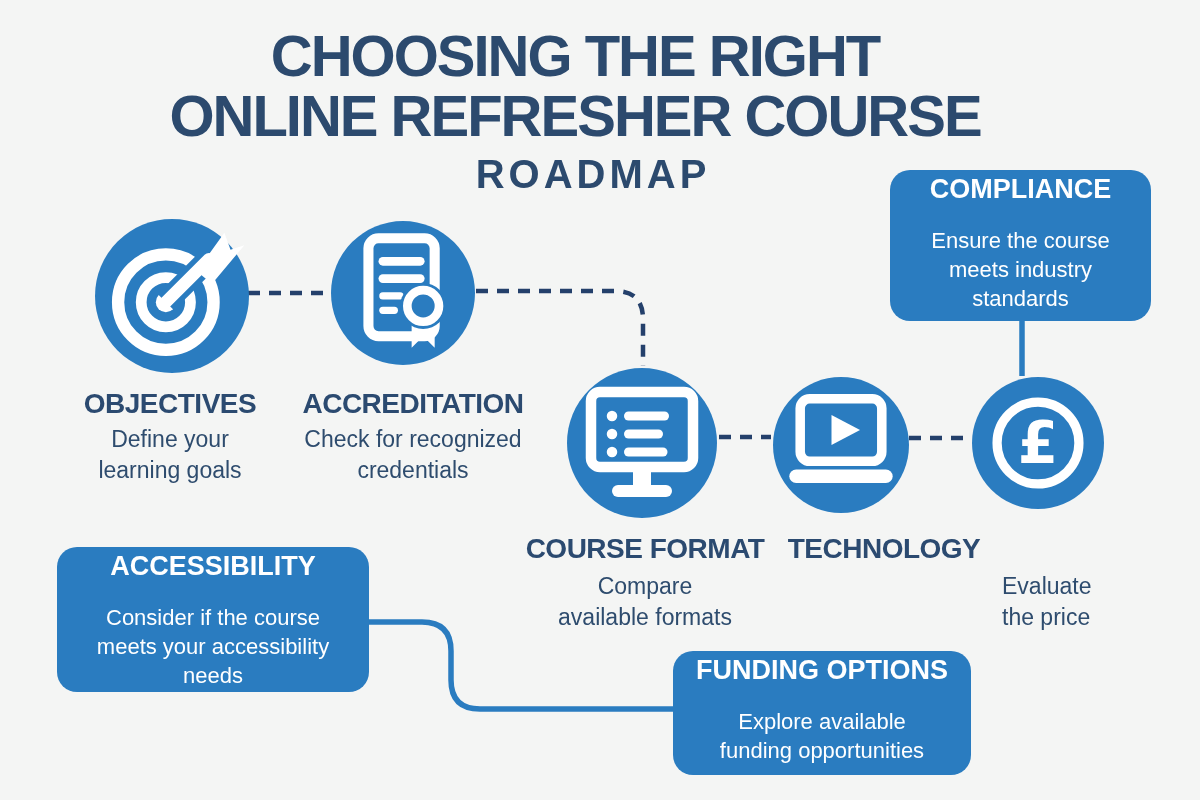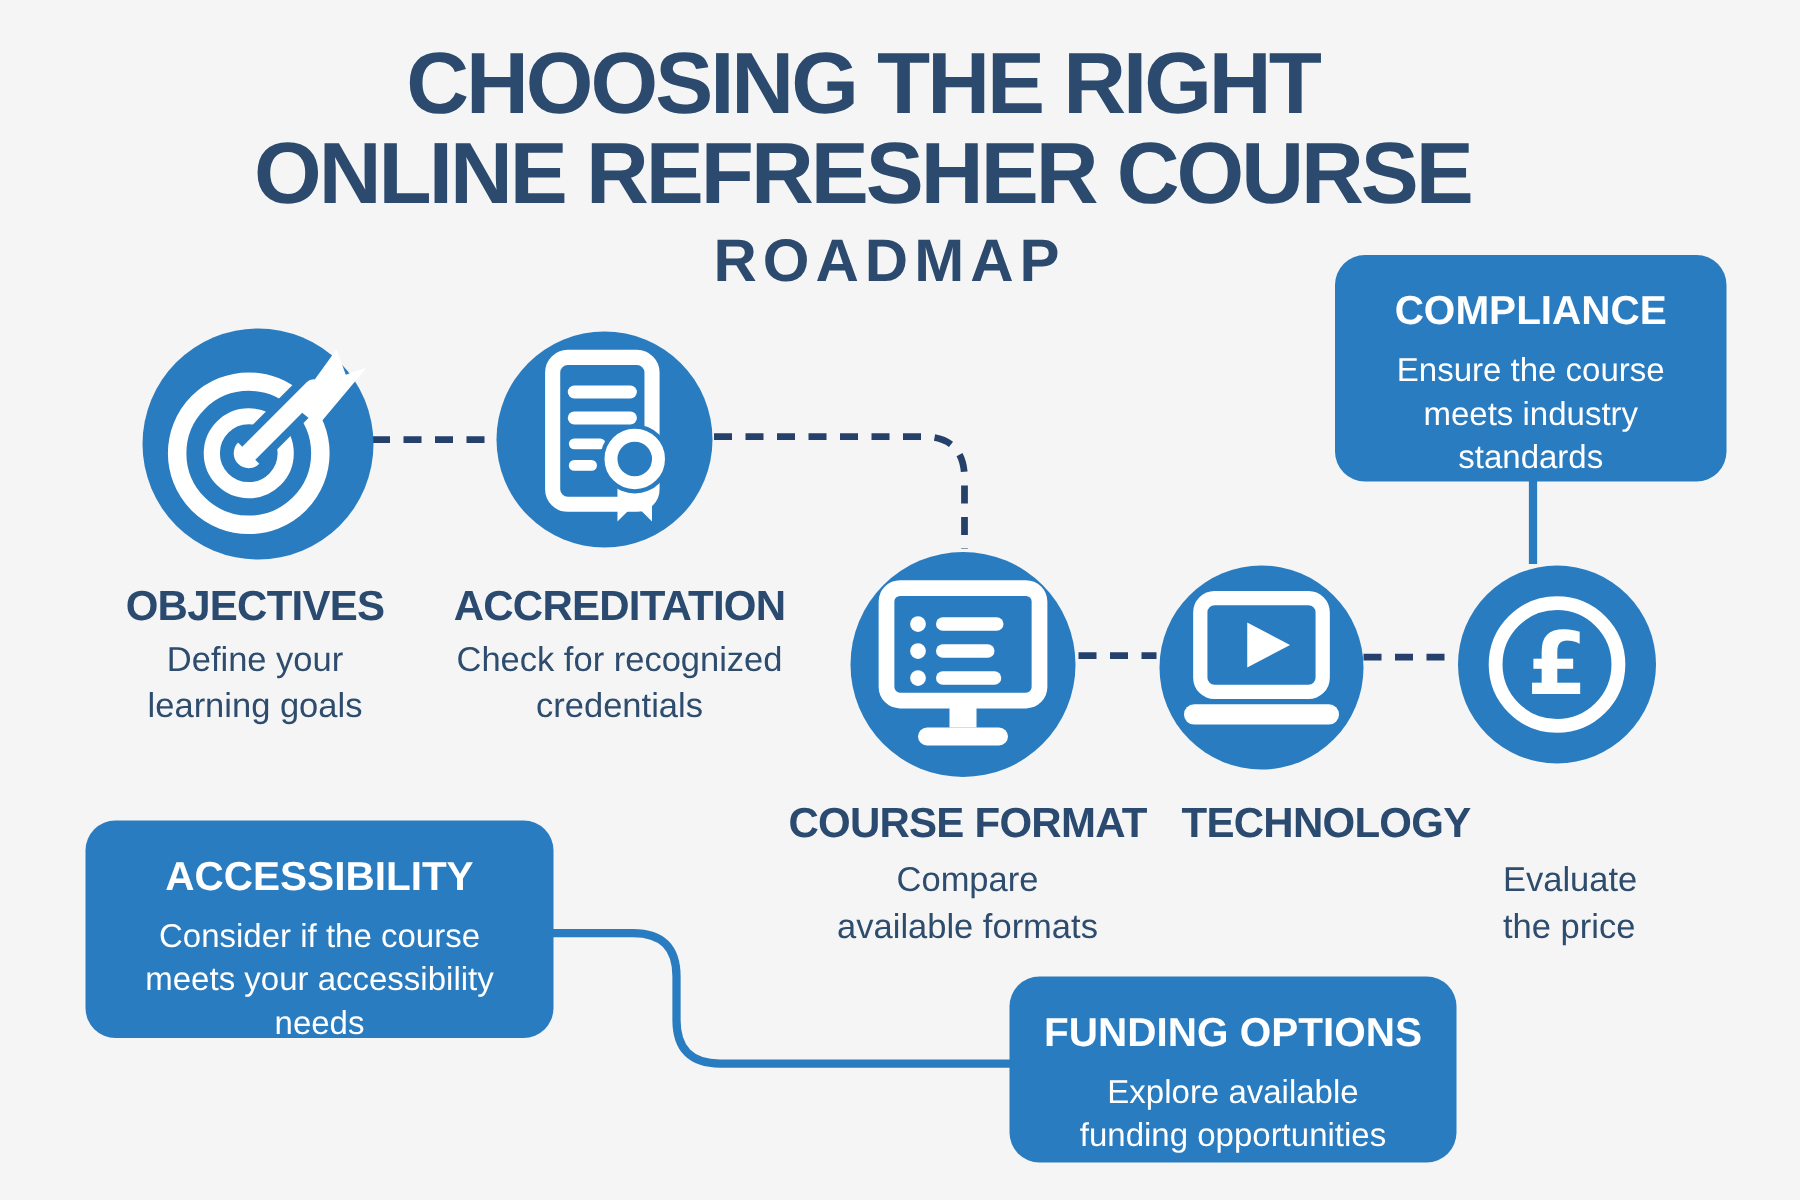--- a/index.html
+++ b/index.html
@@ -32,23 +32,23 @@
   #desc-objectives {left:45px;width:250px;top:424px;}
   #label-accreditation{left:283px;width:260px;top:388px;}
   #desc-accreditation {left:283px;width:260px;top:424px;}
   #label-course-format{left:515px;width:260px;top:533px;}
   #desc-course-format {left:515px;width:260px;top:571px;}
   #label-technology{left:753px;width:262px;top:533px;}
   #desc-technology {left:753px;width:262px;top:571px;}
   #label-cost{left:1002px;width:170px;top:533px;text-align:left;}
   #desc-cost {left:1002px;width:180px;top:571px;text-align:left;}
   
-  .callout{position:absolute;background:#2a7cc0;border-radius:20px;color:#ffffff;text-align:center;z-index:2;box-sizing:border-box;padding-top:20px;}
+  .callout{position:absolute;background:#2a7cc0;border-radius:20px;color:#ffffff;text-align:center;z-index:2;box-sizing:border-box;padding-top:2px;}
   .callout-title{font-weight:bold;font-size:27px;letter-spacing:0;line-height:34px;}
-  .callout-desc{font-size:22px;line-height:29px;margin-top:8px;white-space:pre-line;}
+  .callout-desc{font-size:22px;line-height:29px;margin-top:20px;white-space:pre-line;}
   #box-compliance {left:890px;top:170px;width:261px;height:151px;}
   #box-accessibility{left:57px;top:547px;width:312px;height:145px;}
   #box-funding   {left:673px;top:651px;width:298px;height:124px;}
 </style>
 </head>
 <body>
 
 <div id="canvas">
 
   <div id="title">

